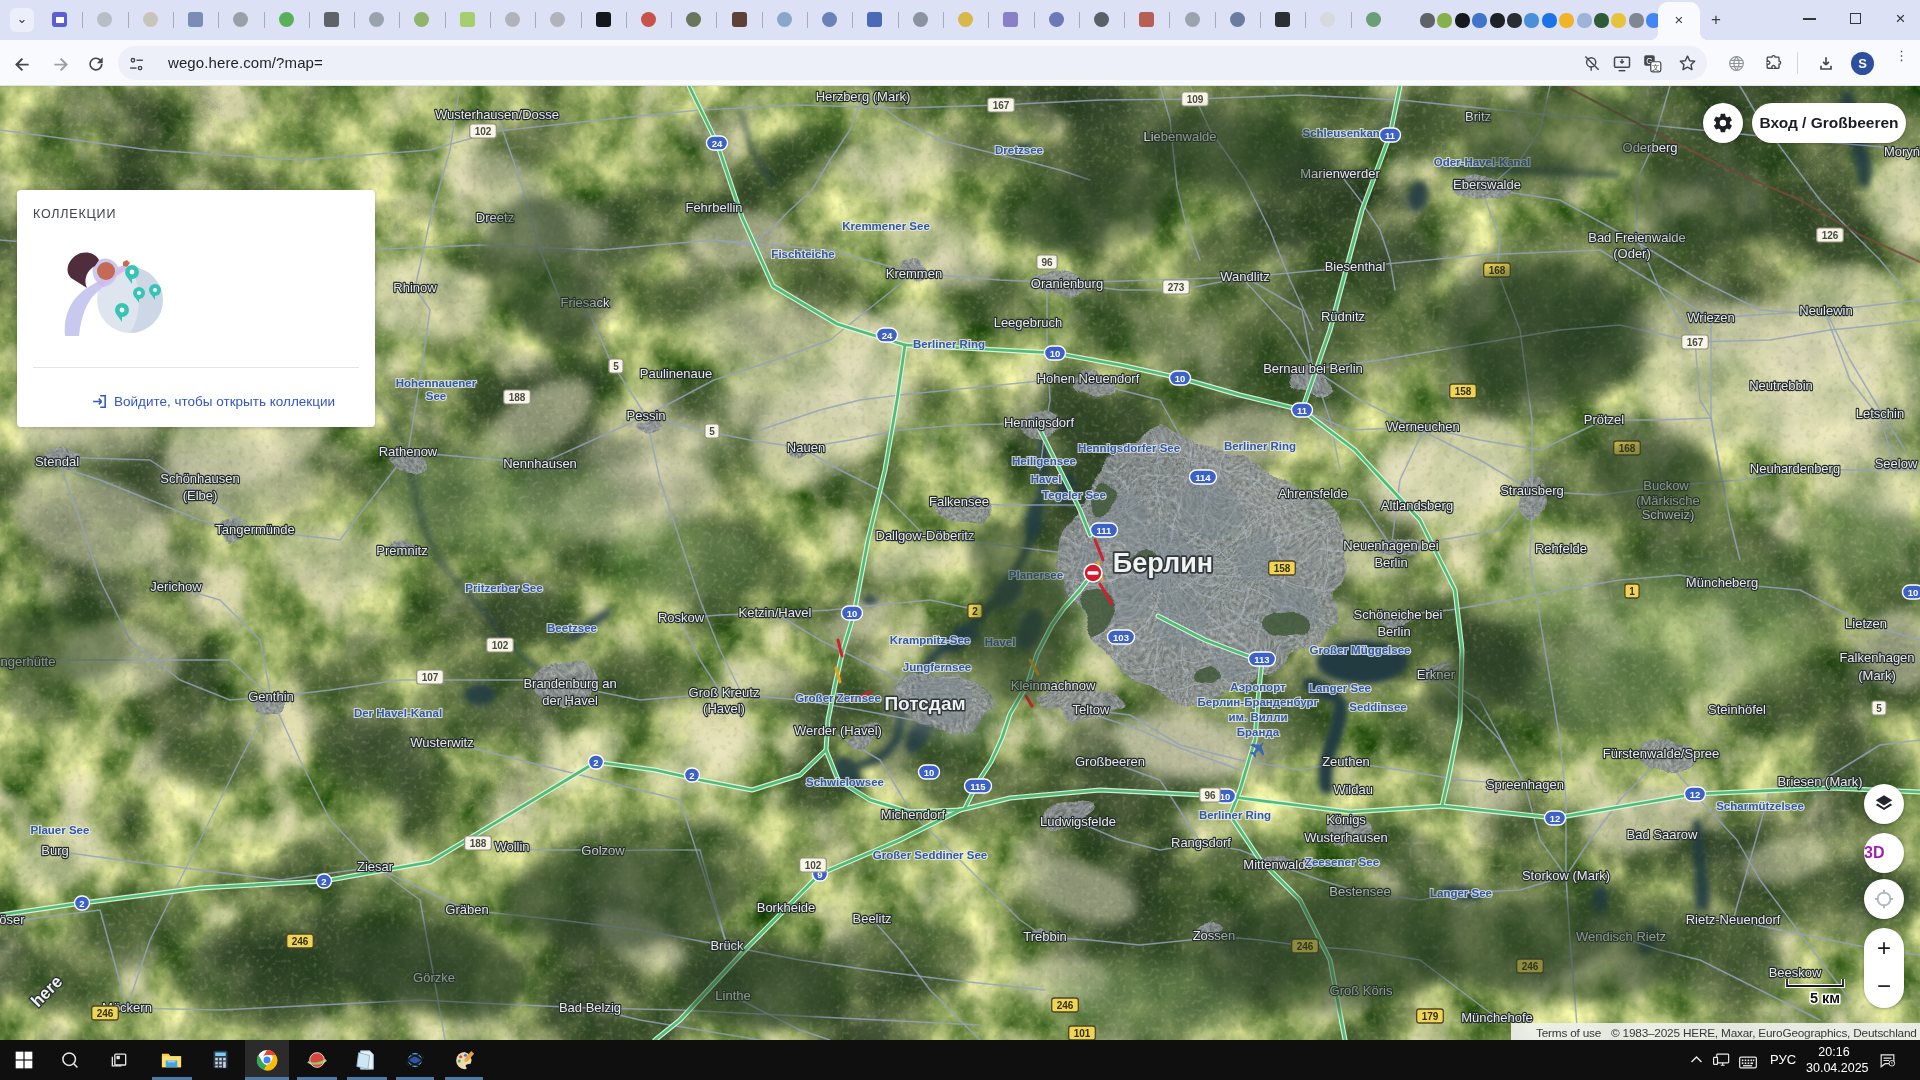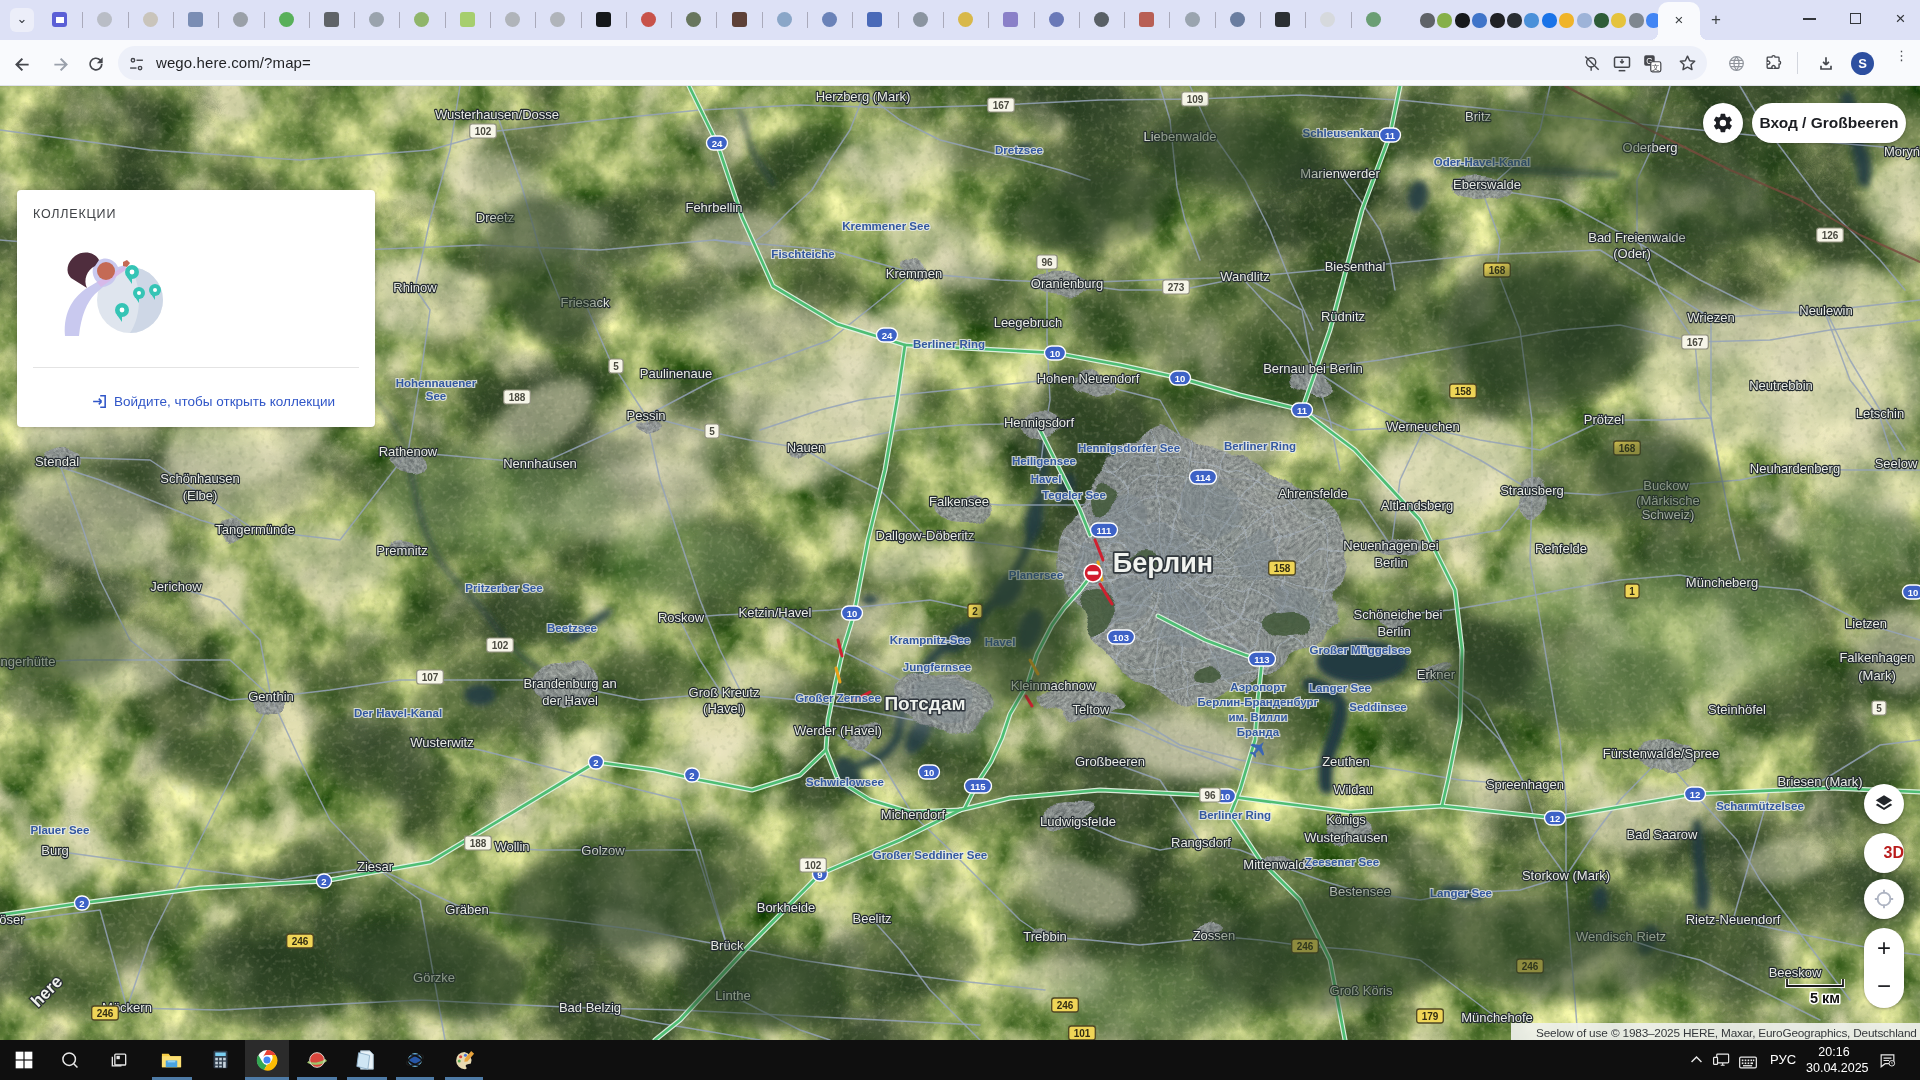--- a/index.html
+++ b/index.html
@@ -105,21 +105,21 @@
       <path d="M17.6 6.4A8 8 0 1 0 20 12h-2.1a6 6 0 1 1-1.7-4.2L13 11h7V4z" fill="#45474d"></path>
     </svg>
 <svg class="abs" style="left:128px;top:56px" width="17" height="17" viewBox="0 0 24 24">
       <g fill="none" stroke="#45474d" stroke-width="2">
         <circle cx="7" cy="6" r="2.4"></circle>
         <line x1="12" y1="6" x2="21" y2="6"></line>
         <circle cx="17" cy="17" r="2.4"></circle>
         <line x1="3" y1="17" x2="12" y2="17"></line>
       </g>
     </svg>
-<div class="abs" style="left:156px;top:54px;font-size:15px;color:#1f2023;letter-spacing:0.1px">wego.here.com/?map=</div>
+<div class="abs" style="left:168px;top:54px;font-size:15px;color:#1f2023;letter-spacing:0.1px">wego.here.com/?map=</div>
 <svg class="abs" style="left:1582px;top:54px" width="20" height="20" viewBox="0 0 24 24">
       <g fill="none" stroke="#45474d" stroke-width="1.7">
         <circle cx="11" cy="10" r="5.5"></circle>
         <path d="M11 15v5"></path>
         <path d="M4 3l16 16"></path>
       </g>
     </svg>
 <svg class="abs" style="left:1612px;top:54px" width="20" height="20" viewBox="0 0 24 24">
       <g fill="none" stroke="#45474d" stroke-width="1.8">
         <rect x="3" y="4" width="18" height="12" rx="1.5"></rect>
@@ -1035,35 +1035,35 @@
 </div>
 <div class="abs" style="left:1752px;top:103px;width:154px;height:40px;border-radius:20px;background:#fff;box-shadow:0 1px 3px rgba(0,0,0,.3);text-align:center;line-height:40px;font-size:15.5px;font-weight:700;color:#1b1d22">Вход / Großbeeren</div>
 <div class="abs" style="left:1864px;top:784px;width:40px;height:40px;border-radius:50%;background:#fff;box-shadow:0 1px 3px rgba(0,0,0,.3)">
 <svg class="abs" style="left:9px;top:8px" width="22" height="24" viewBox="0 0 24 24">
         <g fill="#23262b">
           <path d="M12 2.5 21 8l-9 5.5L3 8z"></path>
           <path d="M5.1 11.5 3 13l9 5.5L21 13l-2.1-1.5L12 16z"></path>
         </g>
       </svg>
 </div>
-<div class="abs" style="left:1864px;top:833px;width:40px;height:40px;border-radius:50%;background:#fff;box-shadow:0 1px 3px rgba(0,0,0,.3);text-align:right;line-height:40px;font-weight:700;font-size:16px;color:#b91c1c">3D</div>
+<div class="abs" style="left:1864px;top:833px;width:40px;height:40px;border-radius:50%;background:#fff;box-shadow:0 1px 3px rgba(0,0,0,.3);text-align:left;line-height:40px;font-weight:700;font-size:16px;color:#a21caf">3D</div>
 <div class="abs" style="left:1864px;top:879px;width:40px;height:40px;border-radius:50%;background:#fff;box-shadow:0 1px 3px rgba(0,0,0,.3)">
 <svg class="abs" style="left:9px;top:9px" width="22" height="22" viewBox="0 0 24 24">
         <g fill="none" stroke="#aeb4c2" stroke-width="2">
           <circle cx="12" cy="12" r="7"></circle>
           <path d="M12 2v4M12 18v4M2 12h4M18 12h4"></path>
         </g>
       </svg>
 </div>
 <div class="abs" style="left:1864px;top:928px;width:40px;height:80px;border-radius:20px;background:#fff;box-shadow:0 1px 3px rgba(0,0,0,.3)">
 <div class="abs" style="left:0;top:6px;width:40px;text-align:center;font-size:24px;font-weight:400;color:#17181c">+</div>
 <div class="abs" style="left:0;top:44px;width:40px;text-align:center;font-size:24px;font-weight:400;color:#17181c">−</div>
 </div>
 <div class="abs" style="left:1511px;top:1023px;width:409px;height:17px;background:rgba(238,240,236,.92);font-size:11.8px;color:#35383c;letter-spacing:-0.2px">
-<span class="abs" style="left:25px;top:2.5px">Seelow of use</span>
+<span class="abs" style="left:25px;top:2.5px">Terms of use</span>
 <span class="abs" style="left:100px;top:2.5px">© 1983–2025 HERE, Maxar, EuroGeographics, Deutschland</span>
 </div>
 <div class="abs" style="left:0;top:1040px;width:1920px;height:40px;background:#0f0f0f"></div>
 <div class="abs" style="left:245px;top:1040px;width:44px;height:40px;background:#2b2b2b"></div>
 <div class="abs" style="left:152px;top:1076.5px;width:40px;height:3.5px;background:#4e7ba6"></div>
 <div class="abs" style="left:245px;top:1076.5px;width:44px;height:3.5px;background:#4e7ba6"></div>
 <div class="abs" style="left:297px;top:1076.5px;width:40px;height:3.5px;background:#4e7ba6"></div>
 <div class="abs" style="left:347px;top:1076.5px;width:40px;height:3.5px;background:#4e7ba6"></div>
 <div class="abs" style="left:396px;top:1076.5px;width:38px;height:3.5px;background:#4e7ba6"></div>
 <div class="abs" style="left:445px;top:1076.5px;width:38px;height:3.5px;background:#4e7ba6"></div>

